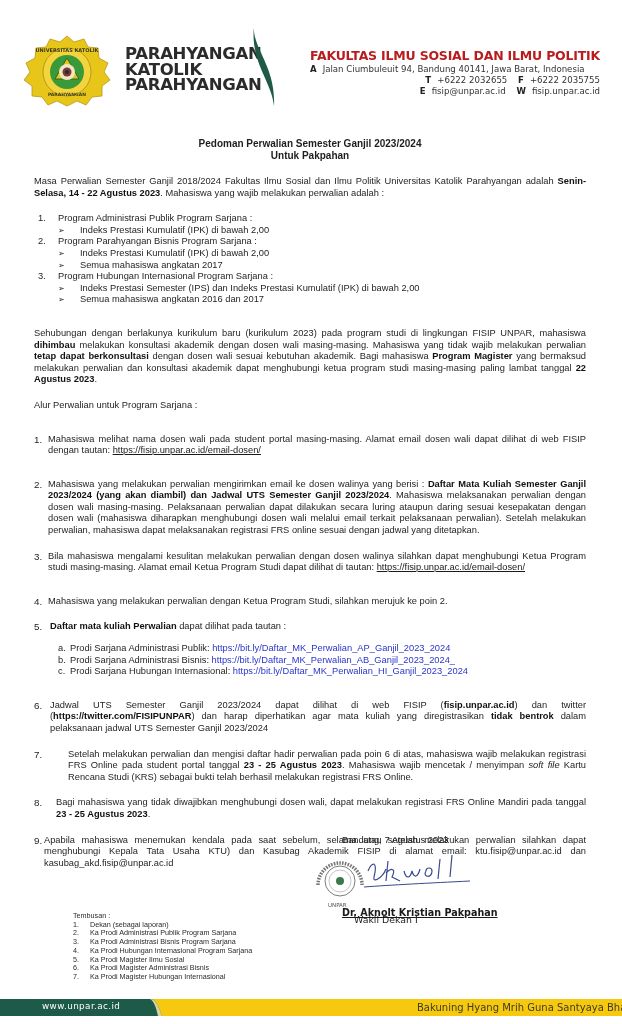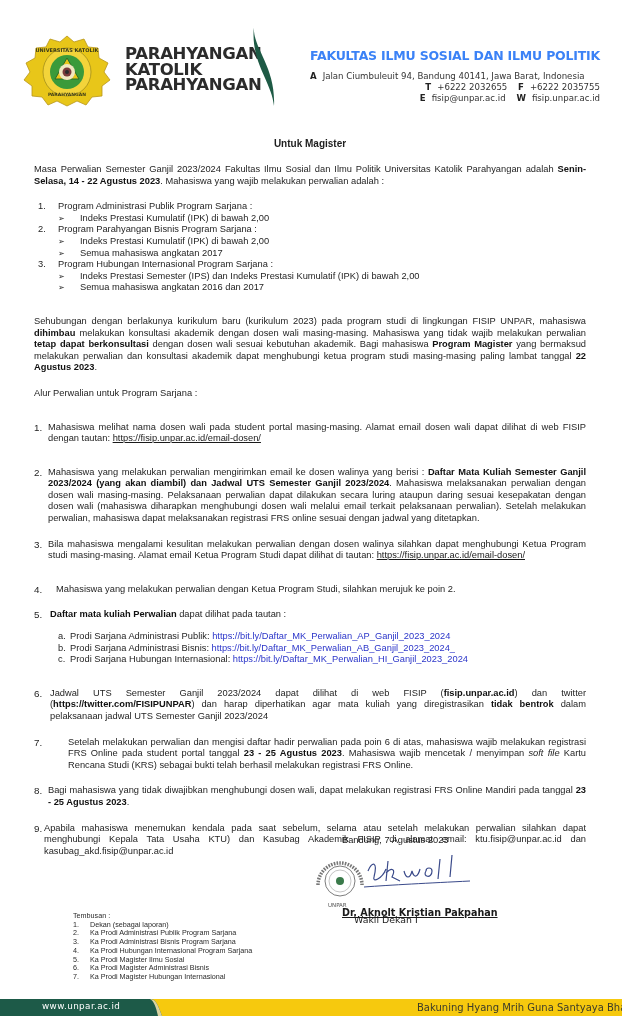--- a/index.html
+++ b/index.html
@@ -6,21 +6,21 @@
     html, body { width: 622px; height: 1024px; background: #ffffff; overflow: hidden; }
     body { position: relative; font-family: "Liberation Sans", sans-serif; color: #1a1a1a; }
 
     
     .letterhead { position: absolute; left: 0; top: 0; width: 622px; height: 110px; }
     .uni-logo { position: absolute; left: 22px; top: 34px; width: 90px; height: 74px; }
     .uni-name { position: absolute; left: 125px; top: 46px; font-family: "DejaVu Sans", sans-serif; font-weight: bold; font-size: 16.5px; line-height: 15.5px; color: #2b2b2b; letter-spacing: -0.3px; }
     .uni-name div { white-space: nowrap; }
     .swoosh { position: absolute; left: 250px; top: 26px; width: 30px; height: 82px; }
     .faculty { position: absolute; right: 22px; top: 48px; text-align: right; font-family: "DejaVu Sans", sans-serif; color: #333; }
-    .faculty .fac-title { font-weight: bold; font-size: 12.5px; letter-spacing: -0.2px; color: #3b82f6; text-align: left; margin-bottom: 8px; white-space: nowrap; }
+    .faculty .fac-title { font-weight: bold; font-size: 12.5px; letter-spacing: -0.2px; color: #b91c1c; text-align: left; margin-bottom: 1px; white-space: nowrap; }
     .faculty .line { font-size: 8.6px; line-height: 11px; white-space: nowrap; }
     .faculty .lbl { font-weight: bold; color: #222; margin: 0 6px 0 8px; }
     .faculty .line.addr { text-align: left; }
     .faculty .line.addr .lbl { margin-left: 0; }
 
     
     .doc { position: absolute; left: 34px; top: 138px; width: 552px; font-size: 9.3px; line-height: 11.6px; color: #1e1e1e; }
     .doc b { font-weight: bold; color: #111; }
     .title { text-align: center; font-weight: bold; font-size: 10px; line-height: 12px; }
     .p { text-align: justify; }
@@ -96,26 +96,27 @@
     </div>
     <div class="line">
       <span class="lbl">E</span><span>fisip@unpar.ac.id</span>
       <span class="lbl">W</span><span>fisip.unpar.ac.id</span>
     </div>
   </div>
 </div>
 
 <div class="doc">
   <div class="title">
-    <div>Untuk Magister</div>
+    <div>Pedoman Perwalian Semester Ganjil 2023/2024</div>
+    <div>Untuk Pakpahan</div>
   </div>
   <div class="gap-m"></div>
 
   <div class="p">
-    <span>Masa Perwalian Semester Ganjil 2023/2024 Fakultas Ilmu Sosial dan Ilmu Politik Universitas Katolik Parahyangan adalah </span><b>Senin-Selasa, 14 - 22 Agustus 2023</b><span>. Mahasiswa yang wajib melakukan perwalian adalah :</span>
+    <span>Masa Perwalian Semester Ganjil 2018/2024 Fakultas Ilmu Sosial dan Ilmu Politik Universitas Katolik Parahyangan adalah </span><b>Senin-Selasa, 14 - 22 Agustus 2023</b><span>. Mahasiswa yang wajib melakukan perwalian adalah :</span>
   </div>
   <div class="gap-m"></div>
 
   <div class="req-list">
     <div class="req-item">
       <span class="req-num">1.</span>
       <span>Program Administrasi Publik Program Sarjana :</span>
     </div>
     <div class="bullet-row">
       <span class="arrow">➢</span>
@@ -175,21 +176,21 @@
   <div class="flow-item">
     <span class="flow-num">3.</span>
     <div class="flow-text" style="margin-left:4px">
       <span>Bila mahasiswa mengalami kesulitan melakukan perwalian dengan dosen walinya silahkan dapat menghubungi Ketua Program studi masing-masing. Alamat email Ketua Program Studi dapat dilihat di tautan: </span><a class="link">https://fisip.unpar.ac.id/email-dosen/</a>
     </div>
   </div>
   <div class="gap-l"></div>
 
   <div class="flow-item">
     <span class="flow-num">4.</span>
-    <div class="flow-text" style="margin-left:12px">
+    <div class="flow-text" style="margin-left:4px">
       <span>Mahasiswa yang melakukan perwalian dengan Ketua Program Studi, silahkan merujuk ke poin 2.</span>
     </div>
   </div>
   <div class="gap-m"></div>
 
   <div class="flow-item">
     <span class="flow-num">5.</span>
     <div class="flow-text" style="margin-left:6px">
       <b>Daftar mata kuliah Perwalian</b><span> dapat dilihat pada tautan :</span>
       <div class="sub-list">
@@ -221,21 +222,21 @@
   <div class="flow-item">
     <span class="flow-num">7.</span>
     <div class="flow-text" style="margin-left:24px">
       <span>Setelah melakukan perwalian dan mengisi daftar hadir perwalian pada poin 6 di atas, mahasiswa wajib melakukan registrasi FRS Online pada student portal tanggal </span><b>23 - 25 Agustus 2023</b><span>. Mahasiswa wajib mencetak / menyimpan </span><span class="it">soft file</span><span> Kartu Rencana Studi (KRS) sebagai bukti telah berhasil melakukan registrasi FRS Online.</span>
     </div>
   </div>
   <div class="gap-m"></div>
 
   <div class="flow-item">
     <span class="flow-num">8.</span>
-    <div class="flow-text" style="margin-left:4px">
+    <div class="flow-text" style="margin-left:12px">
       <span>Bagi mahasiswa yang tidak diwajibkan menghubungi dosen wali, dapat melakukan registrasi FRS Online Mandiri pada tanggal </span><b>23 - 25 Agustus 2023</b><span>.</span>
     </div>
   </div>
   <div class="gap-m"></div>
 
   <div class="flow-item">
     <span class="flow-num">9.</span>
     <div class="flow-text" style="">
       <span>Apabila mahasiswa menemukan kendala pada saat sebelum, selama atau setelah melakukan perwalian silahkan dapat menghubungi Kepala Tata Usaha KTU) dan Kasubag Akademik FISIP di alamat email: ktu.fisip@unpar.ac.id dan kasubag_akd.fisip@unpar.ac.id</span>
     </div>

